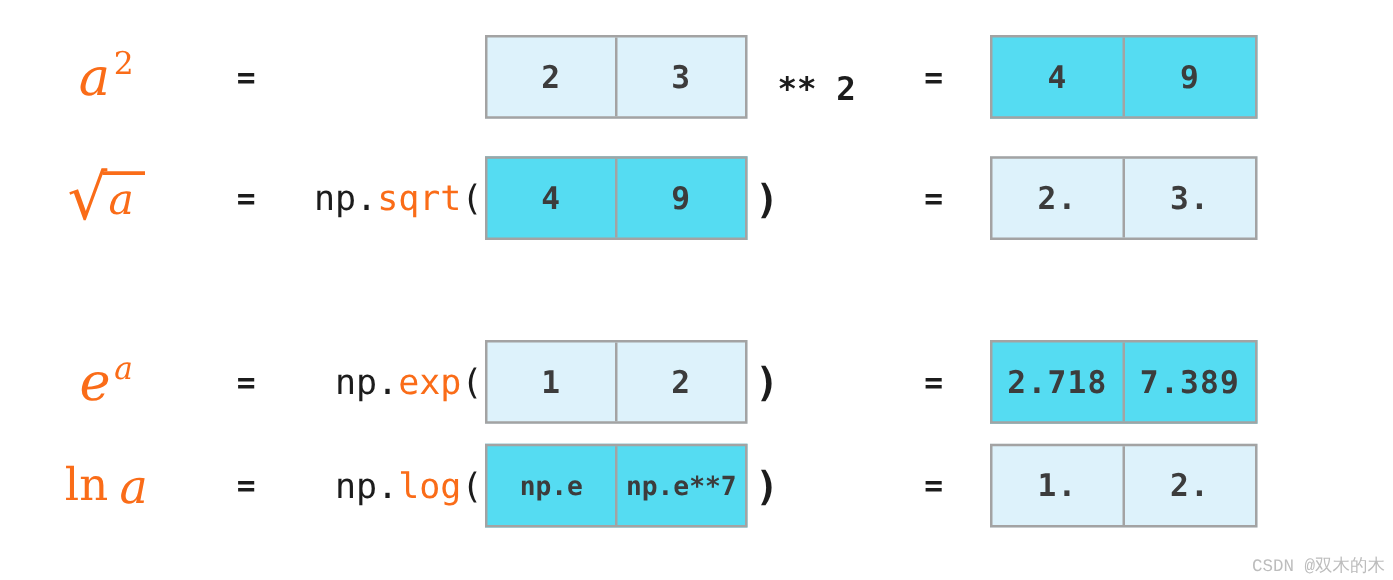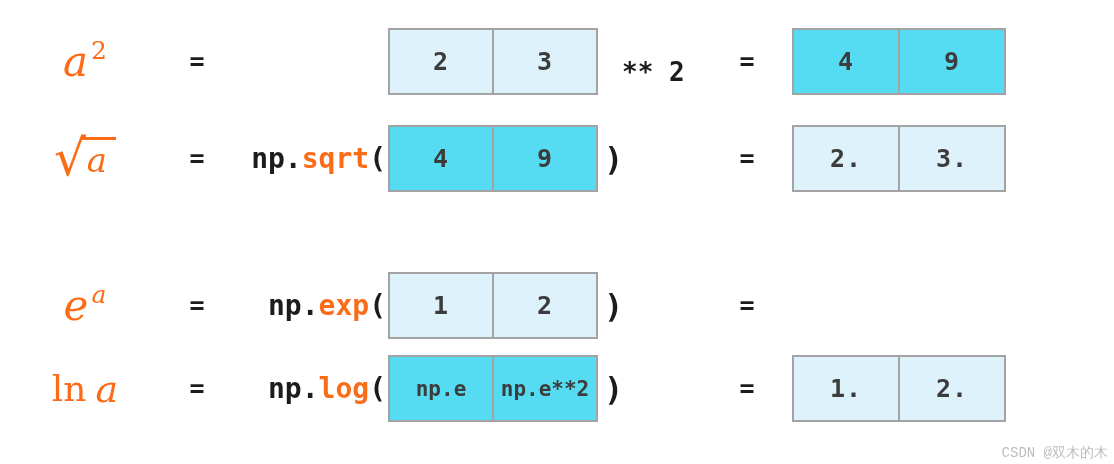--- a/index.html
+++ b/index.html
@@ -54,21 +54,21 @@
     font-weight: bold; font-size: 25px; color: var(--code-black, #1c1c1c);
   }
   .eq1 { left: 180px; width: 34px; }
   .eq2 { left: 730px; width: 34px; }
 
   
   .code {
     position: absolute;
     left: 150px; width: 236px; height: 67px;
     display: flex; align-items: center; justify-content: flex-end;
-    font-weight: bold; font-size: 28px;
+    font-weight: normal; font-size: 28px;
     color: var(--code-black, #1c1c1c);
     white-space: pre;
   }
   .code .func { color: var(--orange, #fa6c18); }
 
   
   .array {
     position: absolute;
     top: 0; height: 67px;
     display: flex;
@@ -166,36 +166,40 @@
       <span class="mod">np.</span>
       <span class="func">exp</span>
       <span class="mod">(</span>
     </div>
     <div class="array input-array light">
       <div class="cell">1</div>
       <div class="cell">2</div>
     </div>
     <div class="after op-paren">)</div>
     <div class="eq eq2">=</div>
+    <div class="array output-array bright">
+      <div class="cell">2.718</div>
+      <div class="cell">7.389</div>
+    </div>
   </div>
 
   <div class="row row4">
     <div class="mathlabel">
       <span class="lbl-prefix">ln</span>
       <span class="lbl-base">a</span>
     </div>
     <div class="eq eq1">=</div>
     <div class="code">
       <span class="mod">np.</span>
       <span class="func">log</span>
       <span class="mod">(</span>
     </div>
     <div class="array input-array bright">
       <div class="cell">np.e</div>
-      <div class="cell">np.e**2</div>
+      <div class="cell">np.e**7</div>
     </div>
     <div class="after op-paren">)</div>
     <div class="eq eq2">=</div>
     <div class="array output-array light">
       <div class="cell">1.</div>
       <div class="cell">2.</div>
     </div>
   </div>
 
   <div class="watermark">CSDN @双木的木</div>

